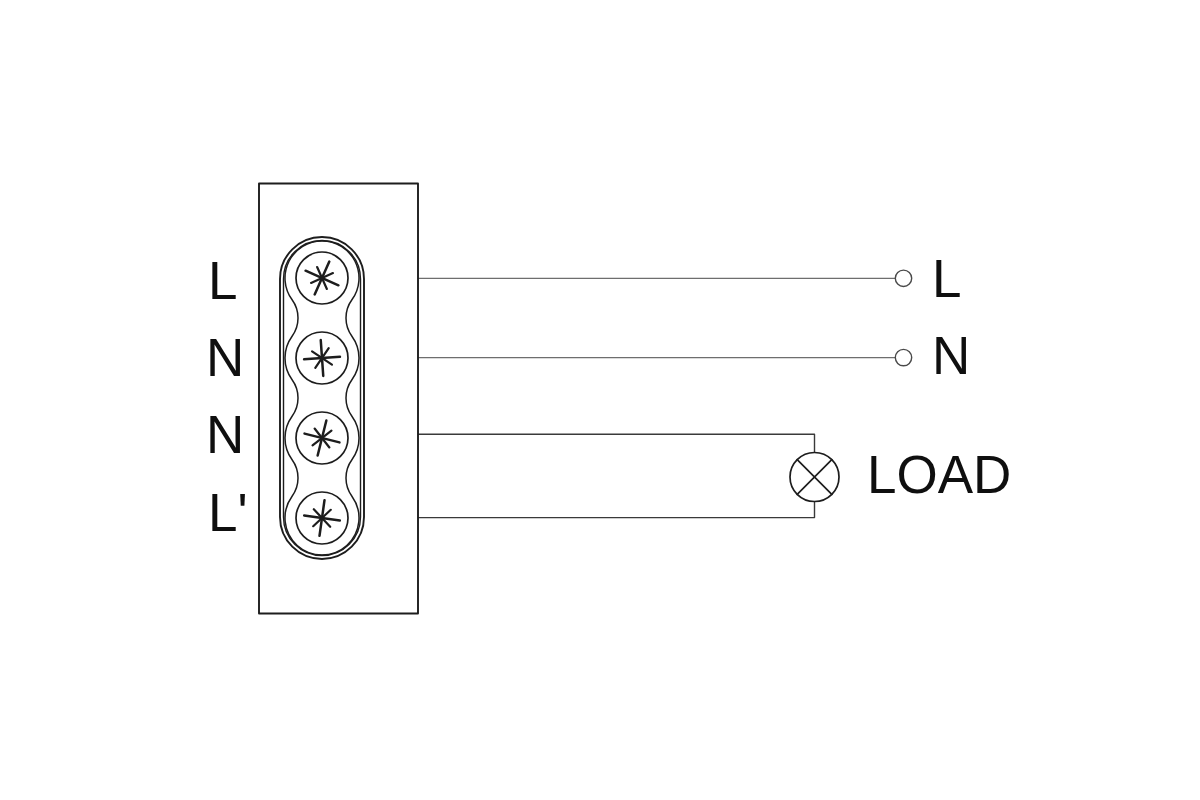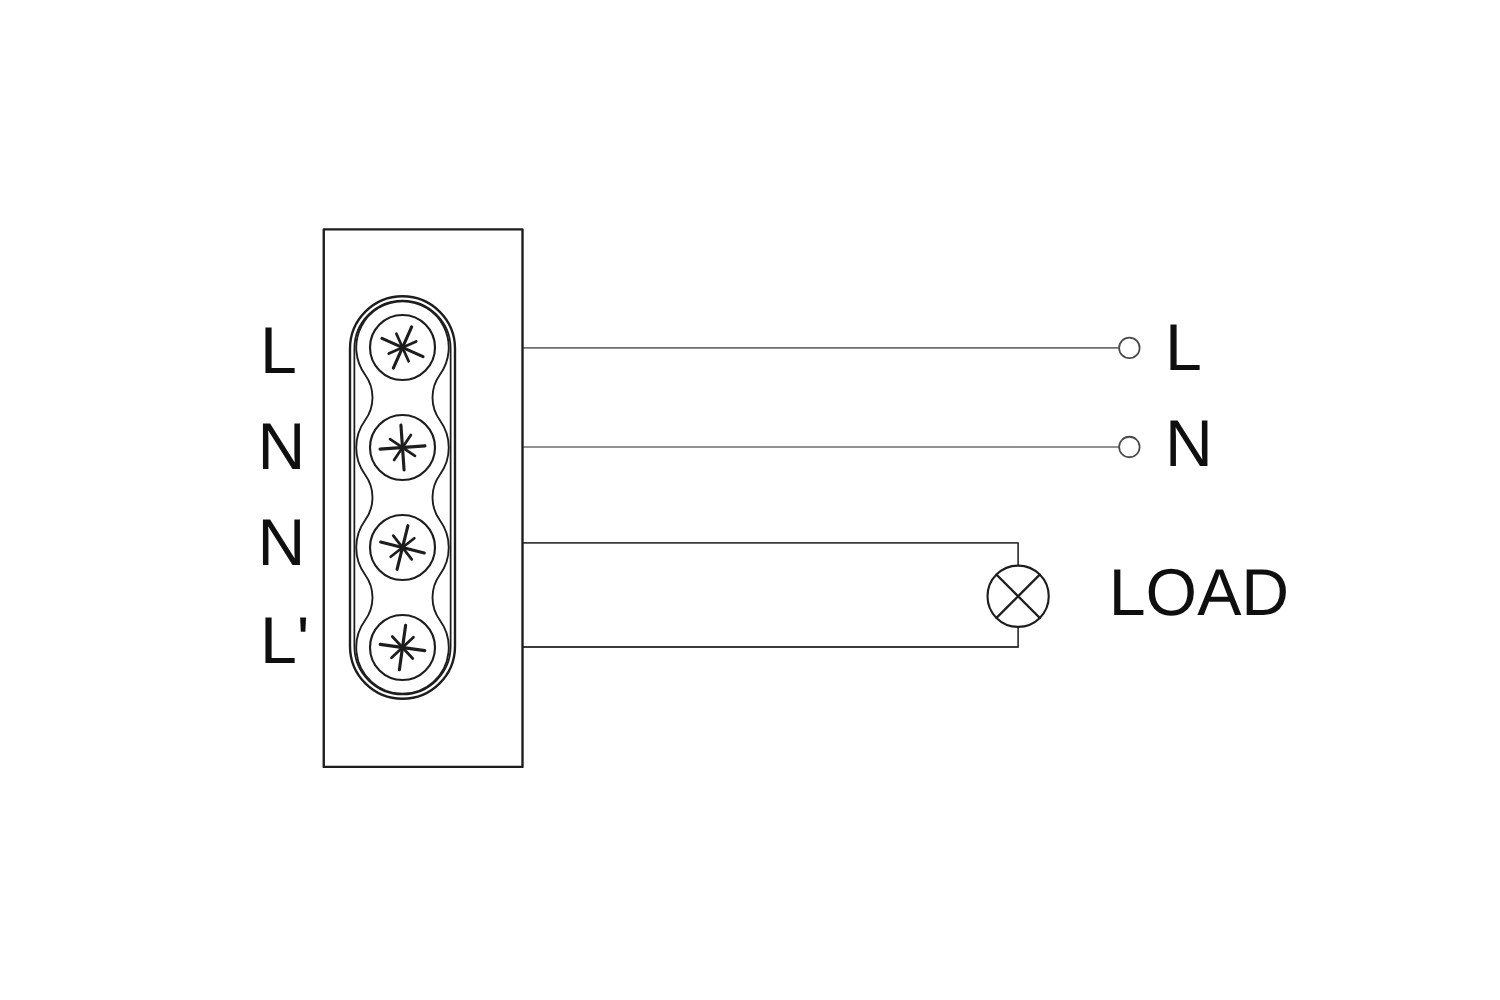--- a/index.html
+++ b/index.html
@@ -24,21 +24,21 @@
     letter-spacing: 0;
   }
   
   .lbl.t0 { left: 208px; top: 254px; }
   .lbl.t1 { left: 206px; top: 331px; }
   .lbl.t2 { left: 206px; top: 408px; }
   .lbl.t3 { left: 208px; top: 486px; }
   
   .lbl.supply-l { left: 932px; top: 252px; }
   .lbl.supply-n { left: 932px; top: 329px; }
-  .lbl.load     { left: 887px; top: 448px; }
+  .lbl.load     { left: 867px; top: 448px; }
 </style>
 </head>
 <body>
 
 <div class="canvas">
 
   <svg class="linework" width="1200" height="800" viewBox="0 0 1200 800" fill="none" stroke-linecap="round" stroke-linejoin="round">
 
     <path d="M 418 278.3 H 895.3" stroke="#6e6e6e" stroke-width="1.3"></path>
     <path d="M 418 357.6 H 895.3" stroke="#6e6e6e" stroke-width="1.3"></path>

